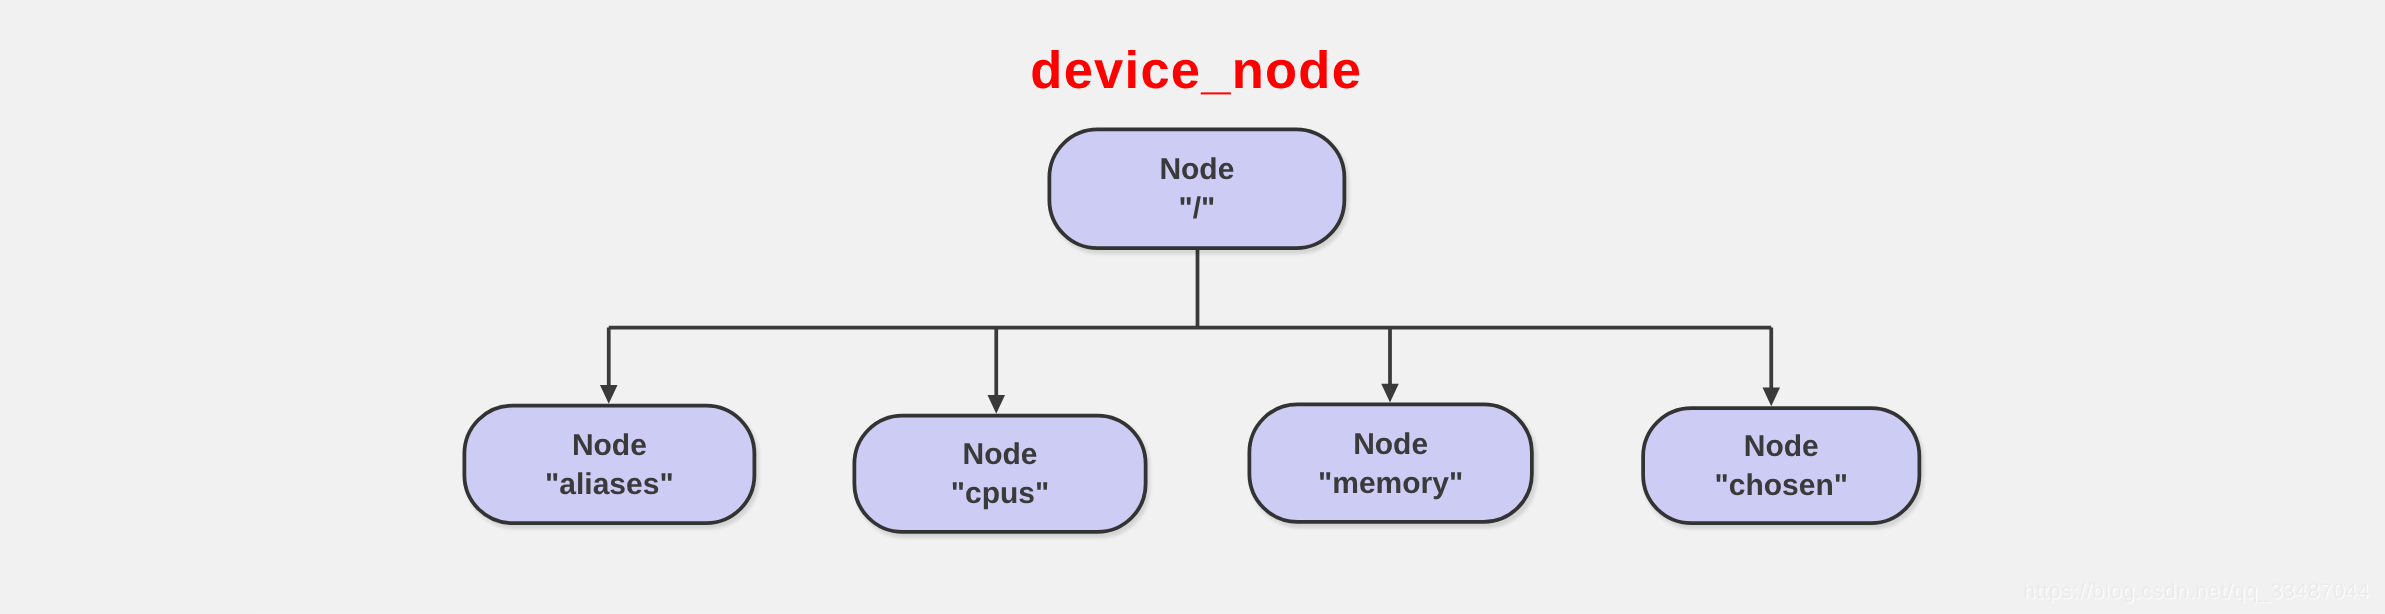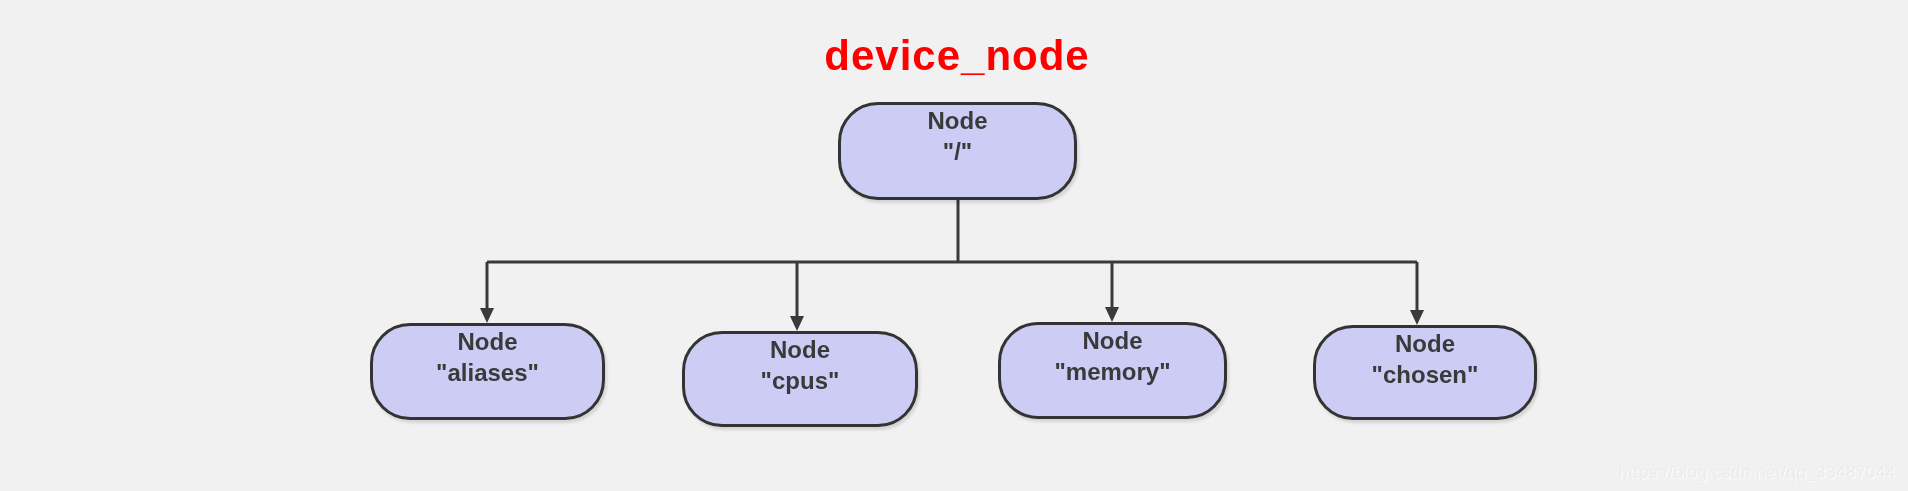--- a/index.html
+++ b/index.html
@@ -32,21 +32,21 @@
   }
   .node {
     position: absolute;
     box-sizing: border-box;
     background: #ccccf5;
     border: 3px solid #333333;
     border-radius: 40px;
     display: flex;
     flex-direction: column;
     align-items: center;
-    justify-content: flex-start;
+    justify-content: center;
     text-align: center;
     color: #3a3a3a;
     font-size: 24px;
     font-weight: bold;
     line-height: 31px;
     box-shadow: 2px 3px 3px rgba(0,0,0,0.12);
   }
   .node-root    { left: 838px;  top: 102px; width: 239px; height: 98px; }
   .node-child-0 { left: 370px;  top: 323px; width: 235px; height: 97px; }
   .node-child-1 { left: 682px;  top: 331px; width: 236px; height: 96px; }

